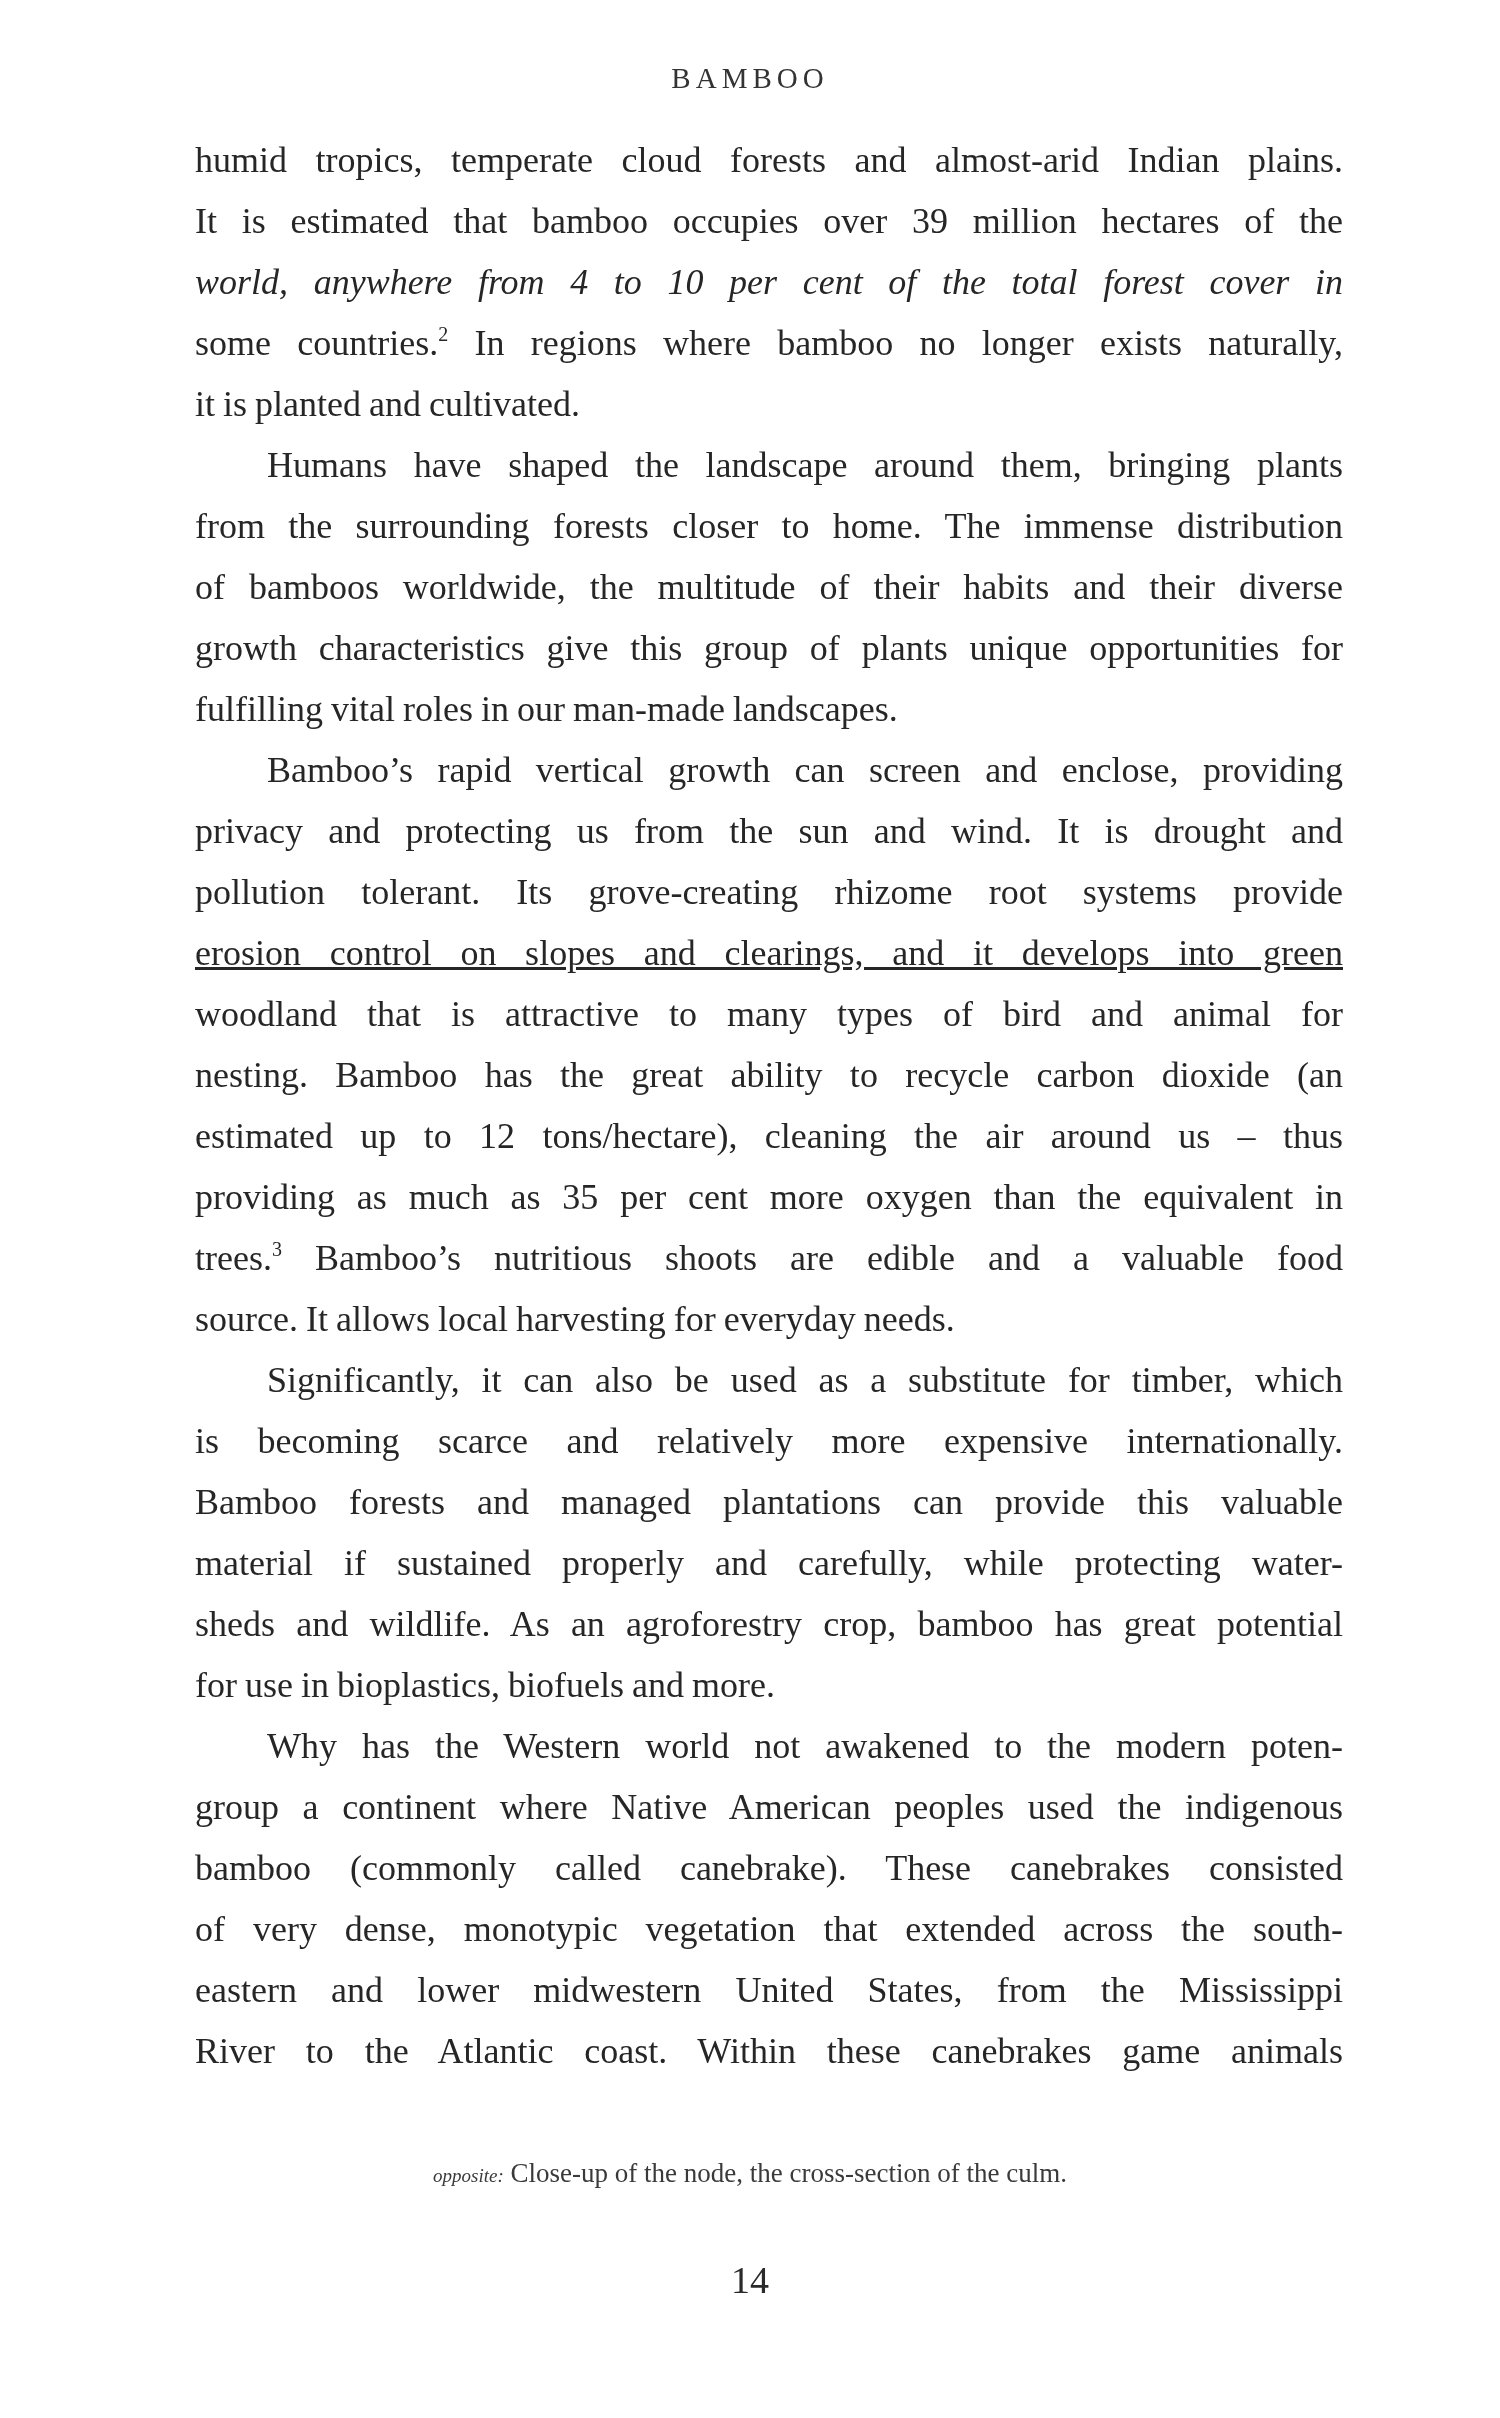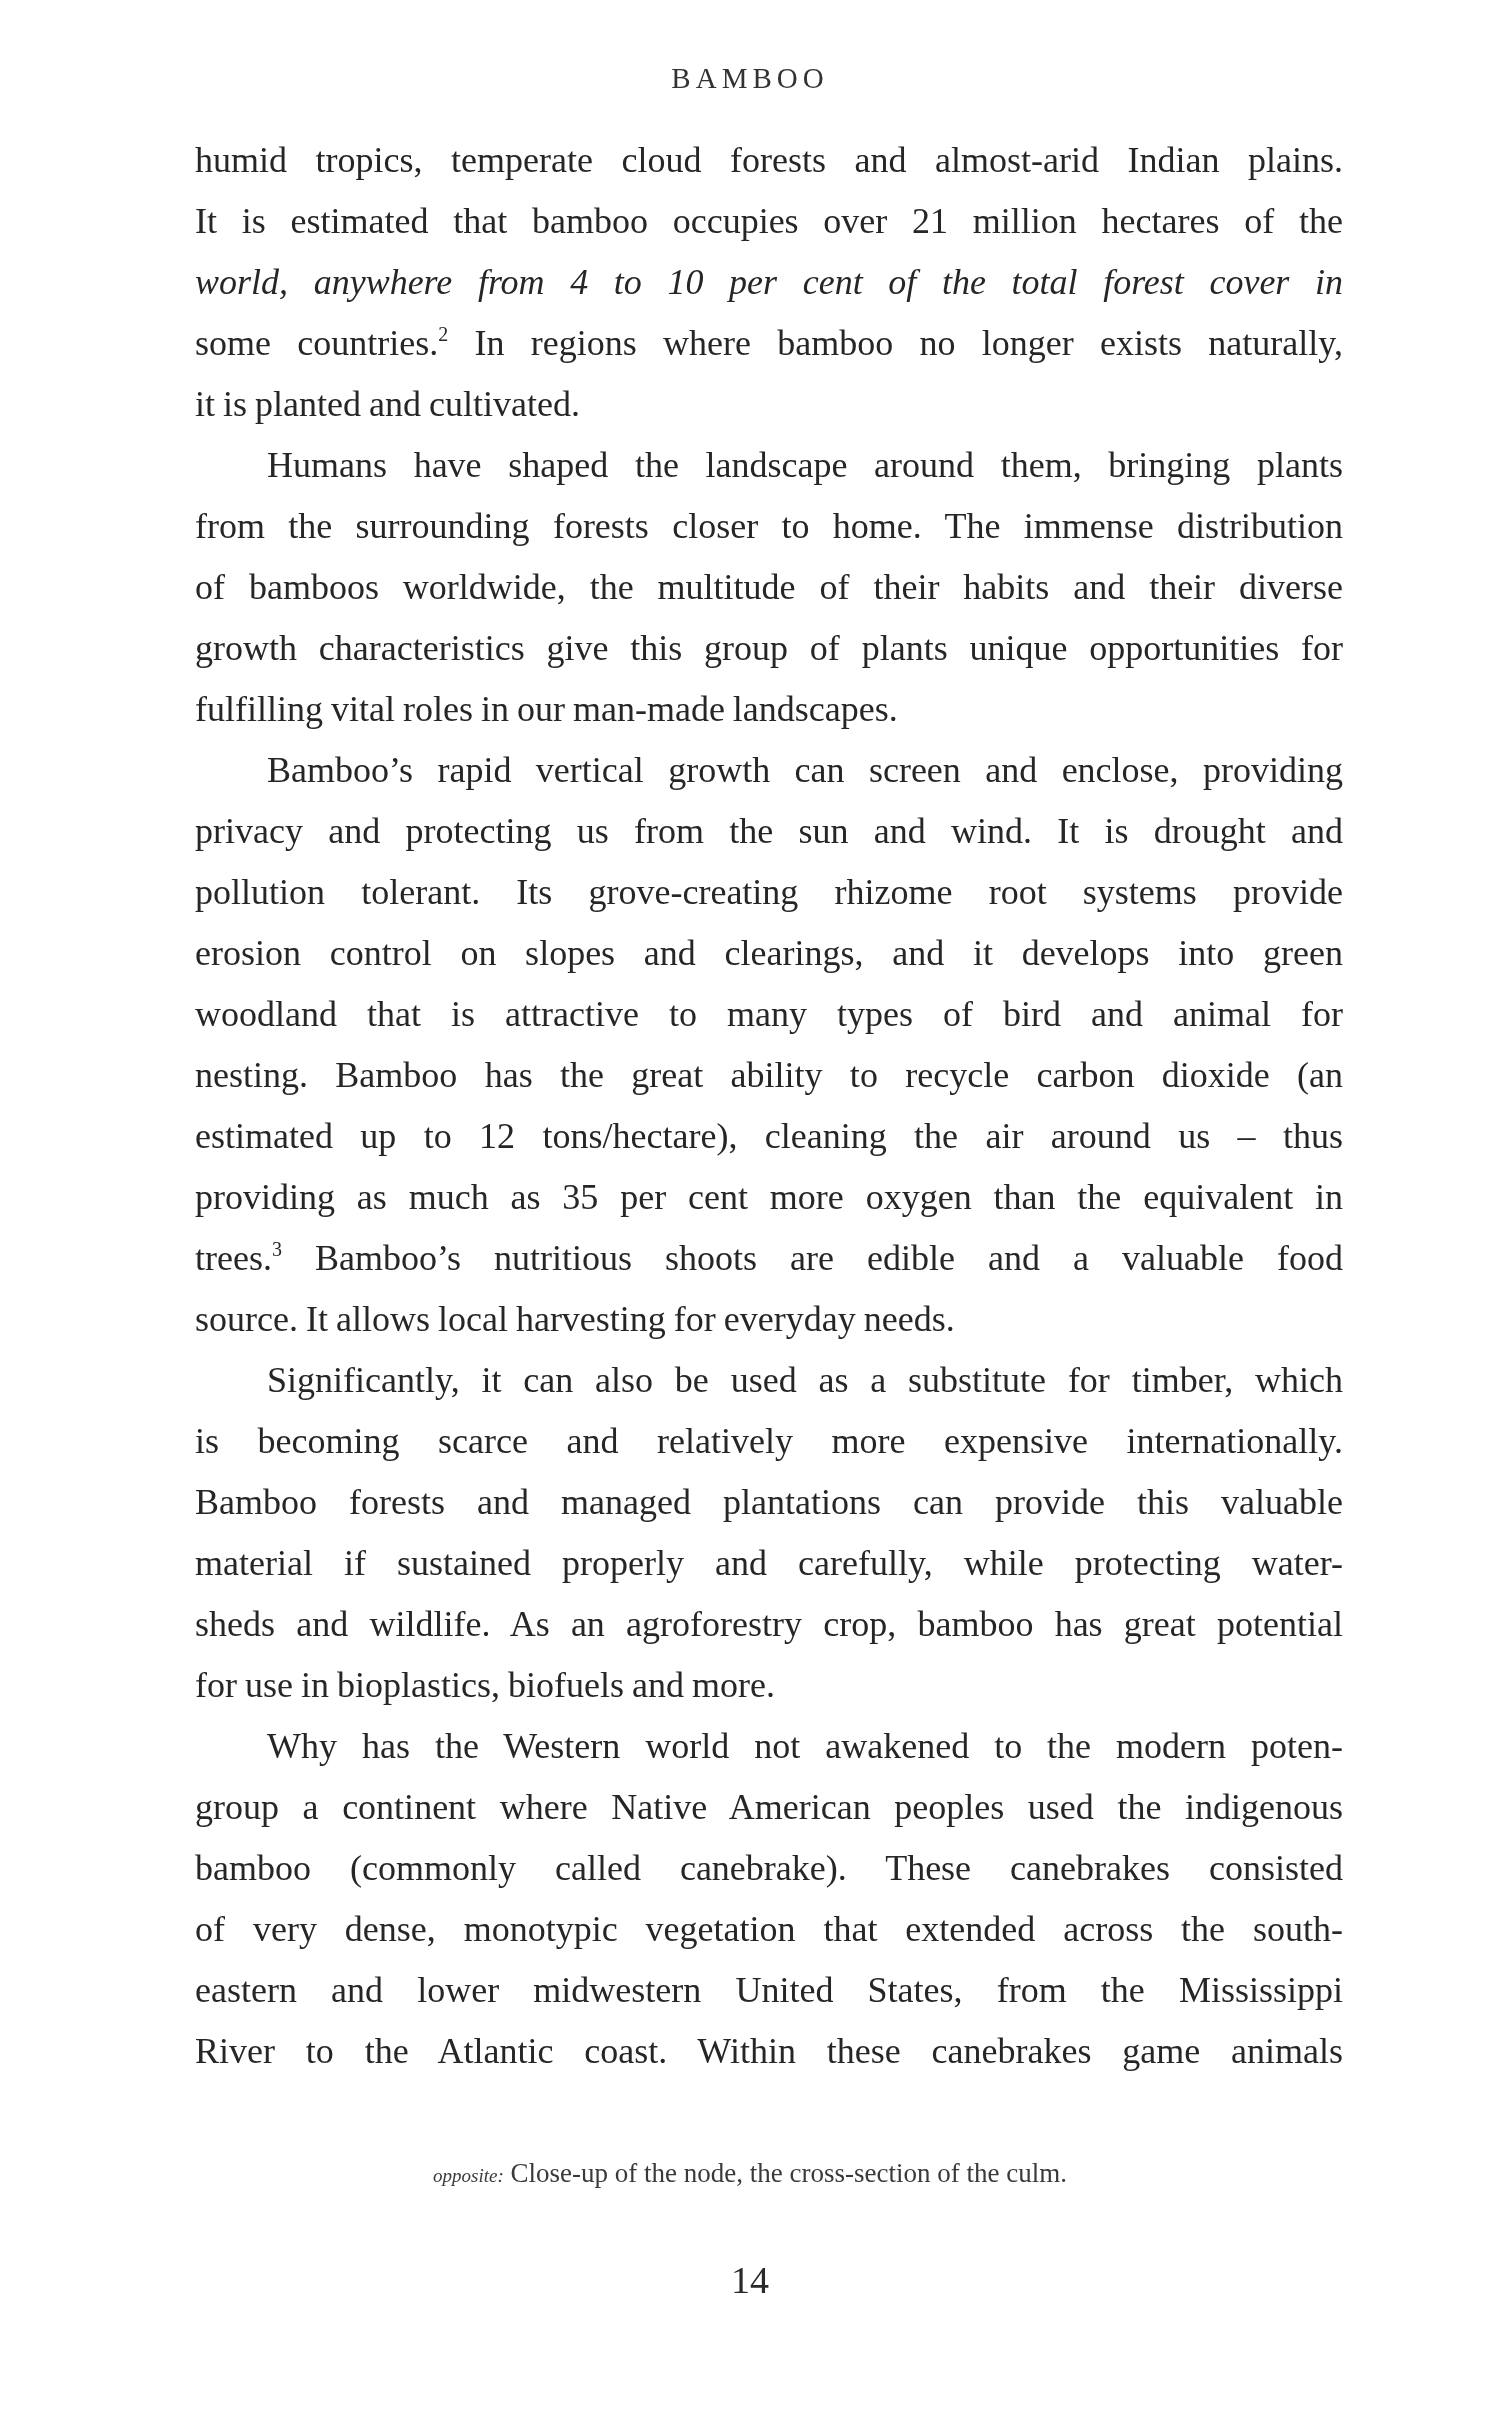--- a/index.html
+++ b/index.html
@@ -78,37 +78,37 @@
   }
 </style>
 </head>
 <body>
 
 <div class="running-head">BAMBOO</div>
 
 <div class="body-text" id="body-text">
     <div>
       <span class="line" style="display: block; width: auto;">humid tropics, temperate cloud forests and almost-arid Indian plains.</span>
-      <span class="line" style="display: block; width: auto;">It is estimated that bamboo occupies over 21 million hectares of the</span>
+      <span class="line" style="display: block; width: auto;">It is estimated that bamboo occupies over 39 million hectares of the</span>
       <span class="line" style="display: block; width: auto; font-style: italic;">world, anywhere from 4 to 10 per cent of the total forest cover in</span>
       <span class="line" style="display: block; width: auto;"><span>some countries.</span><sup>2</sup><span> In regions where bamboo no longer exists naturally,</span></span>
       <span class="line last" style="display: block; width: auto;">it is planted and cultivated.</span>
     </div>
     <div>
       <span class="line indent" style="display: block; width: auto;">Humans have shaped the landscape around them, bringing plants</span>
       <span class="line" style="display: block; width: auto;">from the surrounding forests closer to home. The immense distribution</span>
       <span class="line" style="display: block; width: auto;">of bamboos worldwide, the multitude of their habits and their diverse</span>
       <span class="line" style="display: block; width: auto;">growth characteristics give this group of plants unique opportunities for</span>
       <span class="line last" style="display: block; width: auto;">fulfilling vital roles in our man-made landscapes.</span>
     </div>
     <div>
       <span class="line indent" style="display: block; width: auto;">Bamboo’s rapid vertical growth can screen and enclose, providing</span>
       <span class="line" style="display: block; width: auto;">privacy and protecting us from the sun and wind. It is drought and</span>
       <span class="line" style="display: block; width: auto;">pollution tolerant. Its grove-creating rhizome root systems provide</span>
-      <span class="line" style="display: block; width: auto;">erosion control on slopes and clearings, and it develops into green</span>
+      <span class="line" style="display: block; width: auto; text-decoration: underline;">erosion control on slopes and clearings, and it develops into green</span>
       <span class="line" style="display: block; width: auto;">woodland that is attractive to many types of bird and animal for</span>
       <span class="line" style="display: block; width: auto;">nesting. Bamboo has the great ability to recycle carbon dioxide (an</span>
       <span class="line" style="display: block; width: auto;">estimated up to 12 tons/hectare), cleaning the air around us – thus</span>
       <span class="line" style="display: block; width: auto;">providing as much as 35 per cent more oxygen than the equivalent in</span>
       <span class="line" style="display: block; width: auto;"><span>trees.</span><sup>3</sup><span> Bamboo’s nutritious shoots are edible and a valuable food</span></span>
       <span class="line last" style="display: block; width: auto;">source. It allows local harvesting for everyday needs.</span>
     </div>
     <div>
       <span class="line indent" style="display: block; width: auto;">Significantly, it can also be used as a substitute for timber, which</span>
       <span class="line" style="display: block; width: auto;">is becoming scarce and relatively more expensive internationally.</span>

